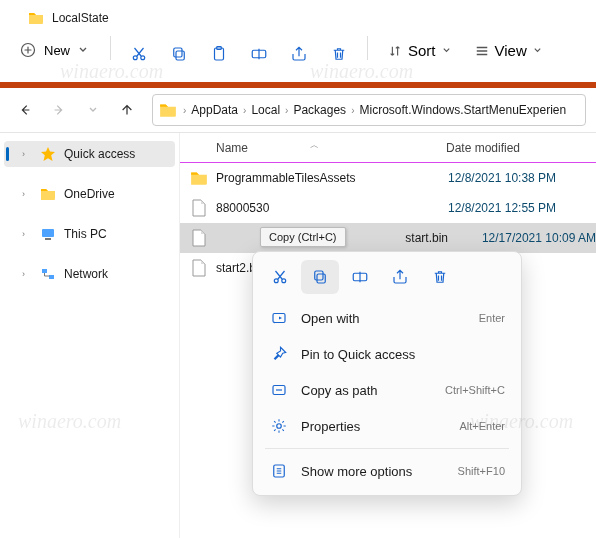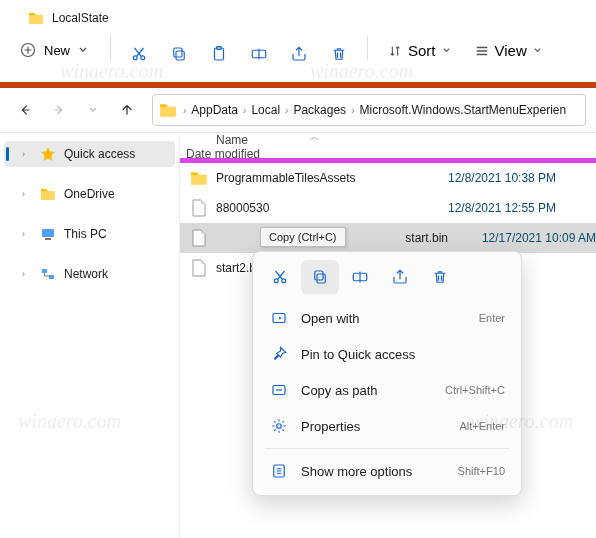--- a/index.html
+++ b/index.html
@@ -20,21 +20,21 @@
 .address .crumb { display: inline-flex; align-items: center; padding: 0 3px; font-size: 12px; cursor: pointer; }
 .address .chev { color: #888; padding: 0 2px; font-size: 10px; }
 .address .folder-addr { width: 18px; height: 18px; margin-right: 4px; }
 .body { flex: 1; display: flex; border-top: 1px solid #e5e5e5; overflow: hidden; }
 .sidebar { width: 180px; padding: 8px 0; border-right: 1px solid #eee; }
 .side-item { display: flex; align-items: center; gap: 8px; padding: 5px 10px 5px 22px; font-size: 12px; cursor: pointer; position: relative; }
 .side-item.active { background: #e9e9e9; border-radius: 4px; margin: 0 4px; padding-left: 18px; }
 .side-item.active::before { content: ""; position: absolute; left: 2px; top: 6px; bottom: 6px; width: 3px; background: #0067c0; border-radius: 2px; }
 .side-expand { color: #777; font-size: 9px; width: 10px; display: inline-block; }
 .filepane { flex: 1; position: relative; }
-.col-header { display: flex; height: 30px; border-bottom: 5px solid #d946ef; font-size: 12px; color: #444; flex-direction: column; }
+.col-header { display: flex; align-items: center; height: 30px; border-bottom: 1px solid #d946ef; font-size: 12px; color: #444; }
 .col-name { width: 260px; padding-left: 36px; position: relative; }
 .col-sort { position: absolute; left: 130px; top: -2px; font-size: 9px; color: #888; }
 .col-date { flex: 1; padding-left: 6px; }
 .rows { }
 .row { display: flex; align-items: center; height: 30px; padding-left: 10px; font-size: 12px; cursor: pointer; }
 .row.selected { background: #d9d9d9; text-align: right; }
 .row .ico { width: 18px; height: 18px; margin-right: 8px; display: inline-flex; align-items: center; justify-content: center; }
 .row .fname { width: 232px; white-space: nowrap; overflow: hidden; text-overflow: ellipsis; }
 .row .fdate { flex: 1; white-space: nowrap; color: #0c4a6e; }
 .tooltip { position: absolute; background: #f5f5f5; border: 1px solid #bbb; padding: 3px 8px; font-size: 11px; border-radius: 2px; box-shadow: 1px 1px 3px rgba(0,0,0,0.15); z-index: 50; }

